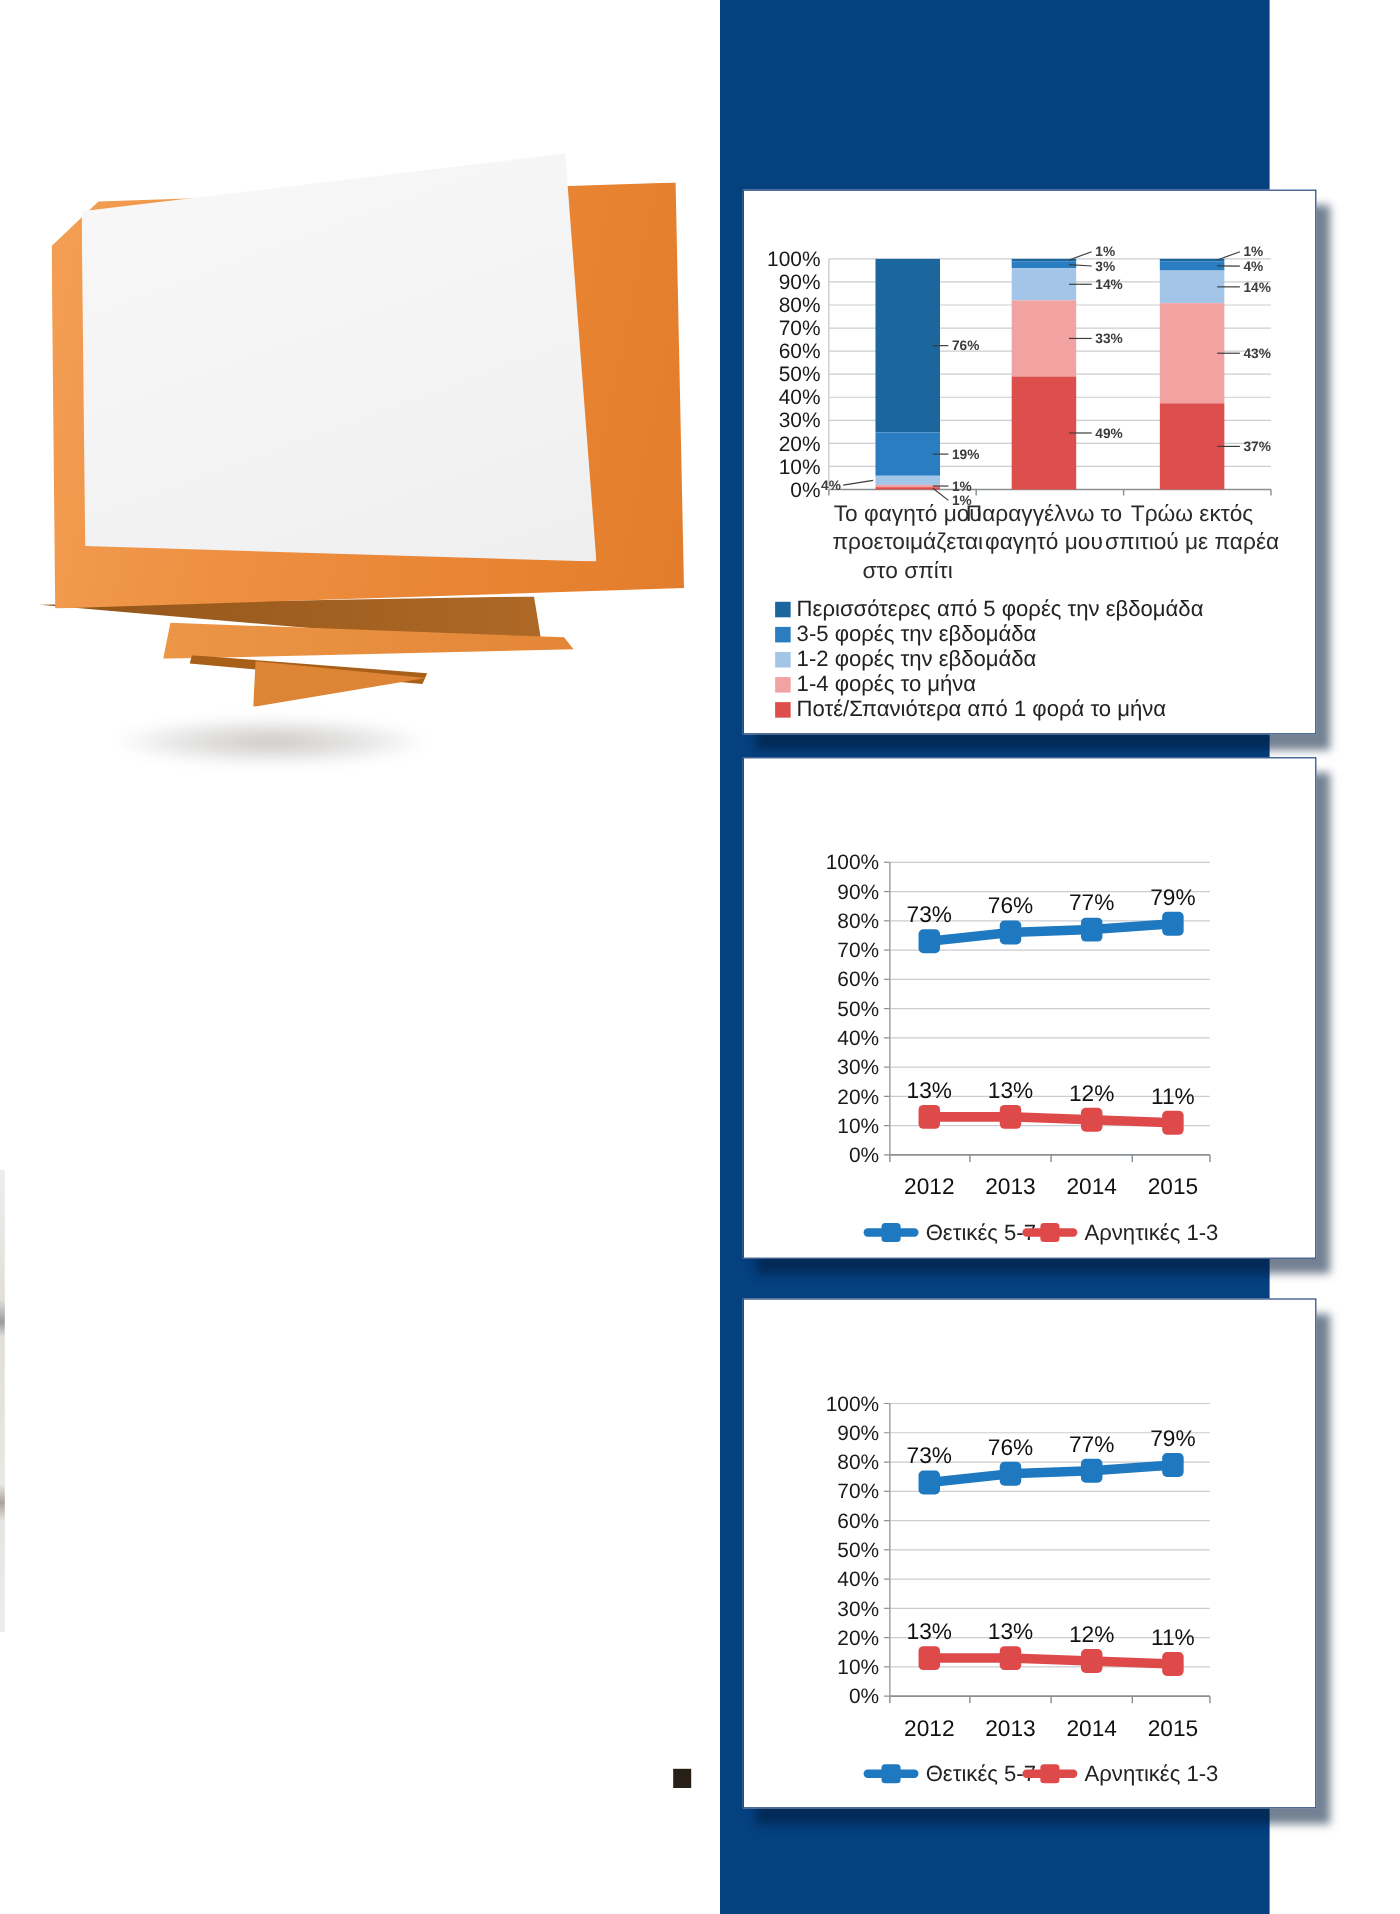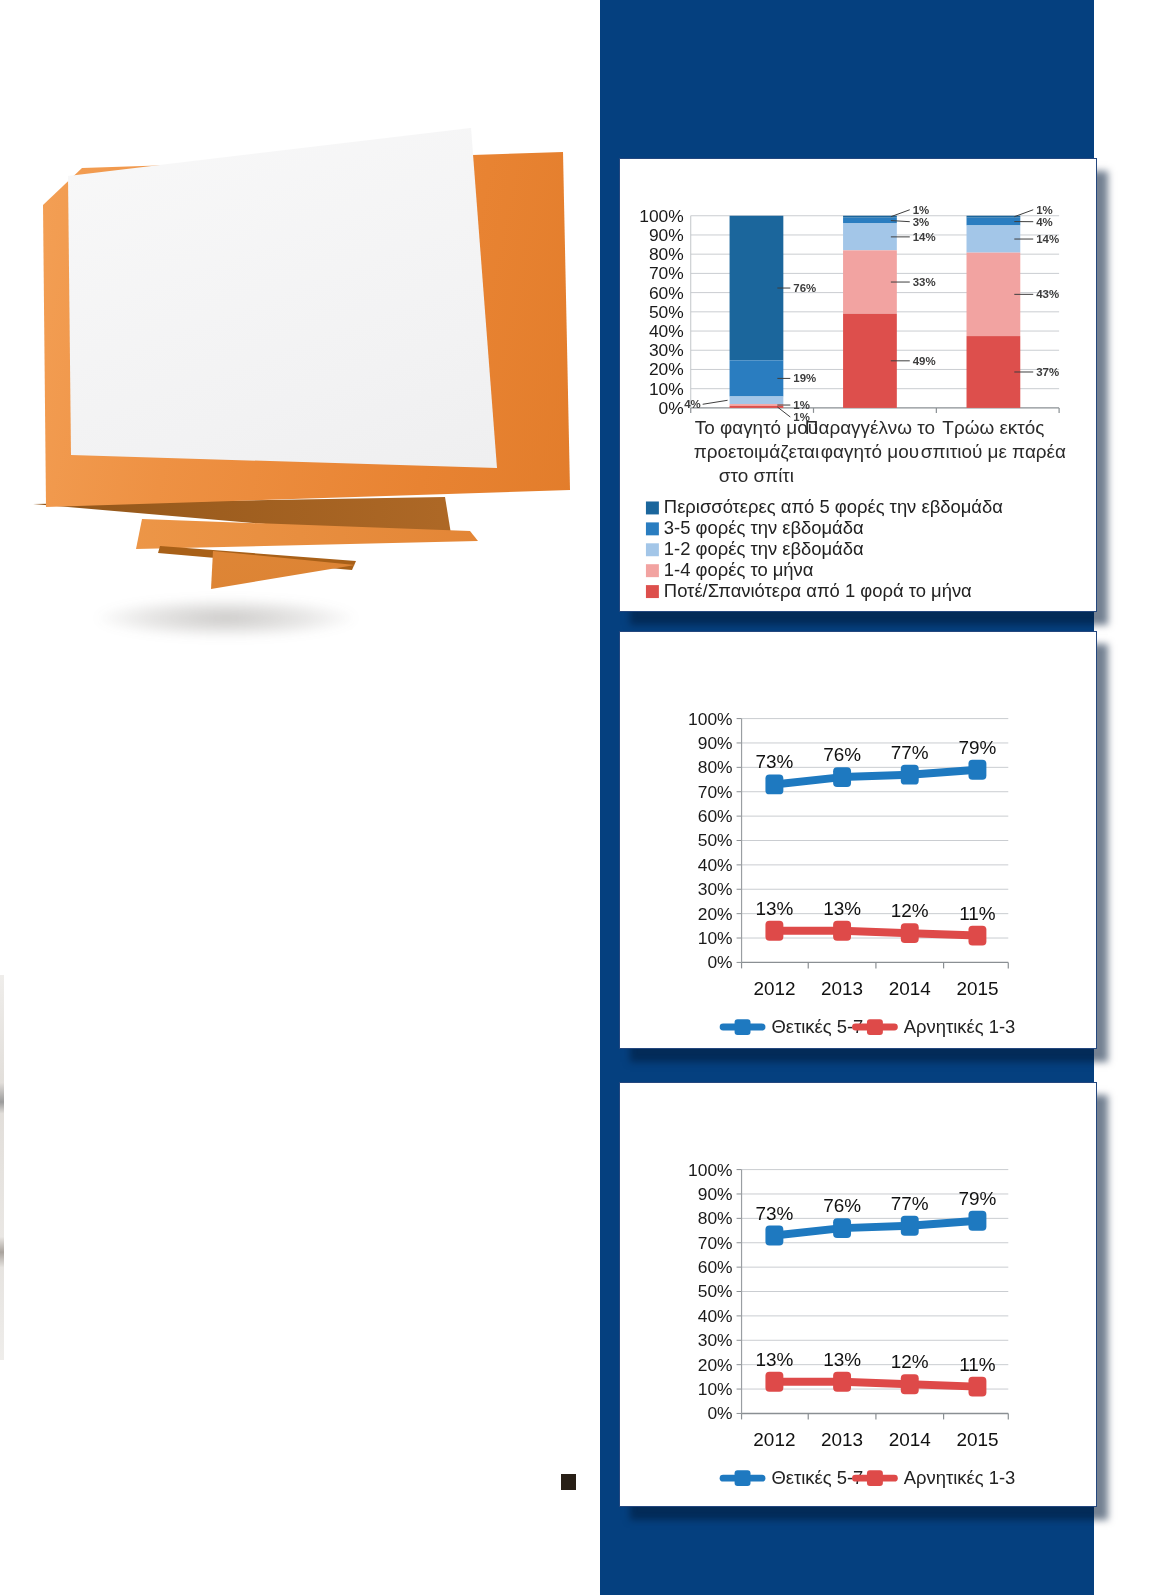--- a/index.html
+++ b/index.html
@@ -31,21 +31,21 @@
      border-radius:50%;filter:blur(5px);
      background:radial-gradient(ellipse at center,rgba(70,64,58,.28) 0%,rgba(70,64,58,.12) 45%,rgba(0,0,0,0) 72%);}
 
   .edge-sliver{position:absolute;left:0;top:975px;width:4px;height:385px;opacity:.85;
      background:linear-gradient(to bottom,#eceae7 0%,#ddd9d4 28%,#8a8a8a 33%,#ddd9d4 36%,
         #e6e3df 68%,#9a938c 72%,#e2dfdb 76%,#eceae7 100%);}
 
   .end-mark{position:absolute;left:561px;top:1474px;width:15px;height:16px;background:#281F16;}
 
   
-  .right-panel{position:absolute;left:600px;top:0;width:458px;height:1595px;background:#05407F;padding-left:36px;}
+  .right-panel{position:absolute;left:600px;top:0;width:458px;height:1595px;background:#05407F;}
   .chart-card{position:absolute;left:19px;width:478px;background:#ffffff;
      border:1px solid #24477E;box-sizing:border-box;
      box-shadow:11px 13px 7px rgba(2,25,56,.55);}
   .card-1{top:158px;height:454px;}
   .card-2{top:631px;height:418px;}
   .card-3{top:1082px;height:425px;}
   .chart-card svg{display:block;width:100%;height:100%;}
 </style>
 </head>
 <body>

